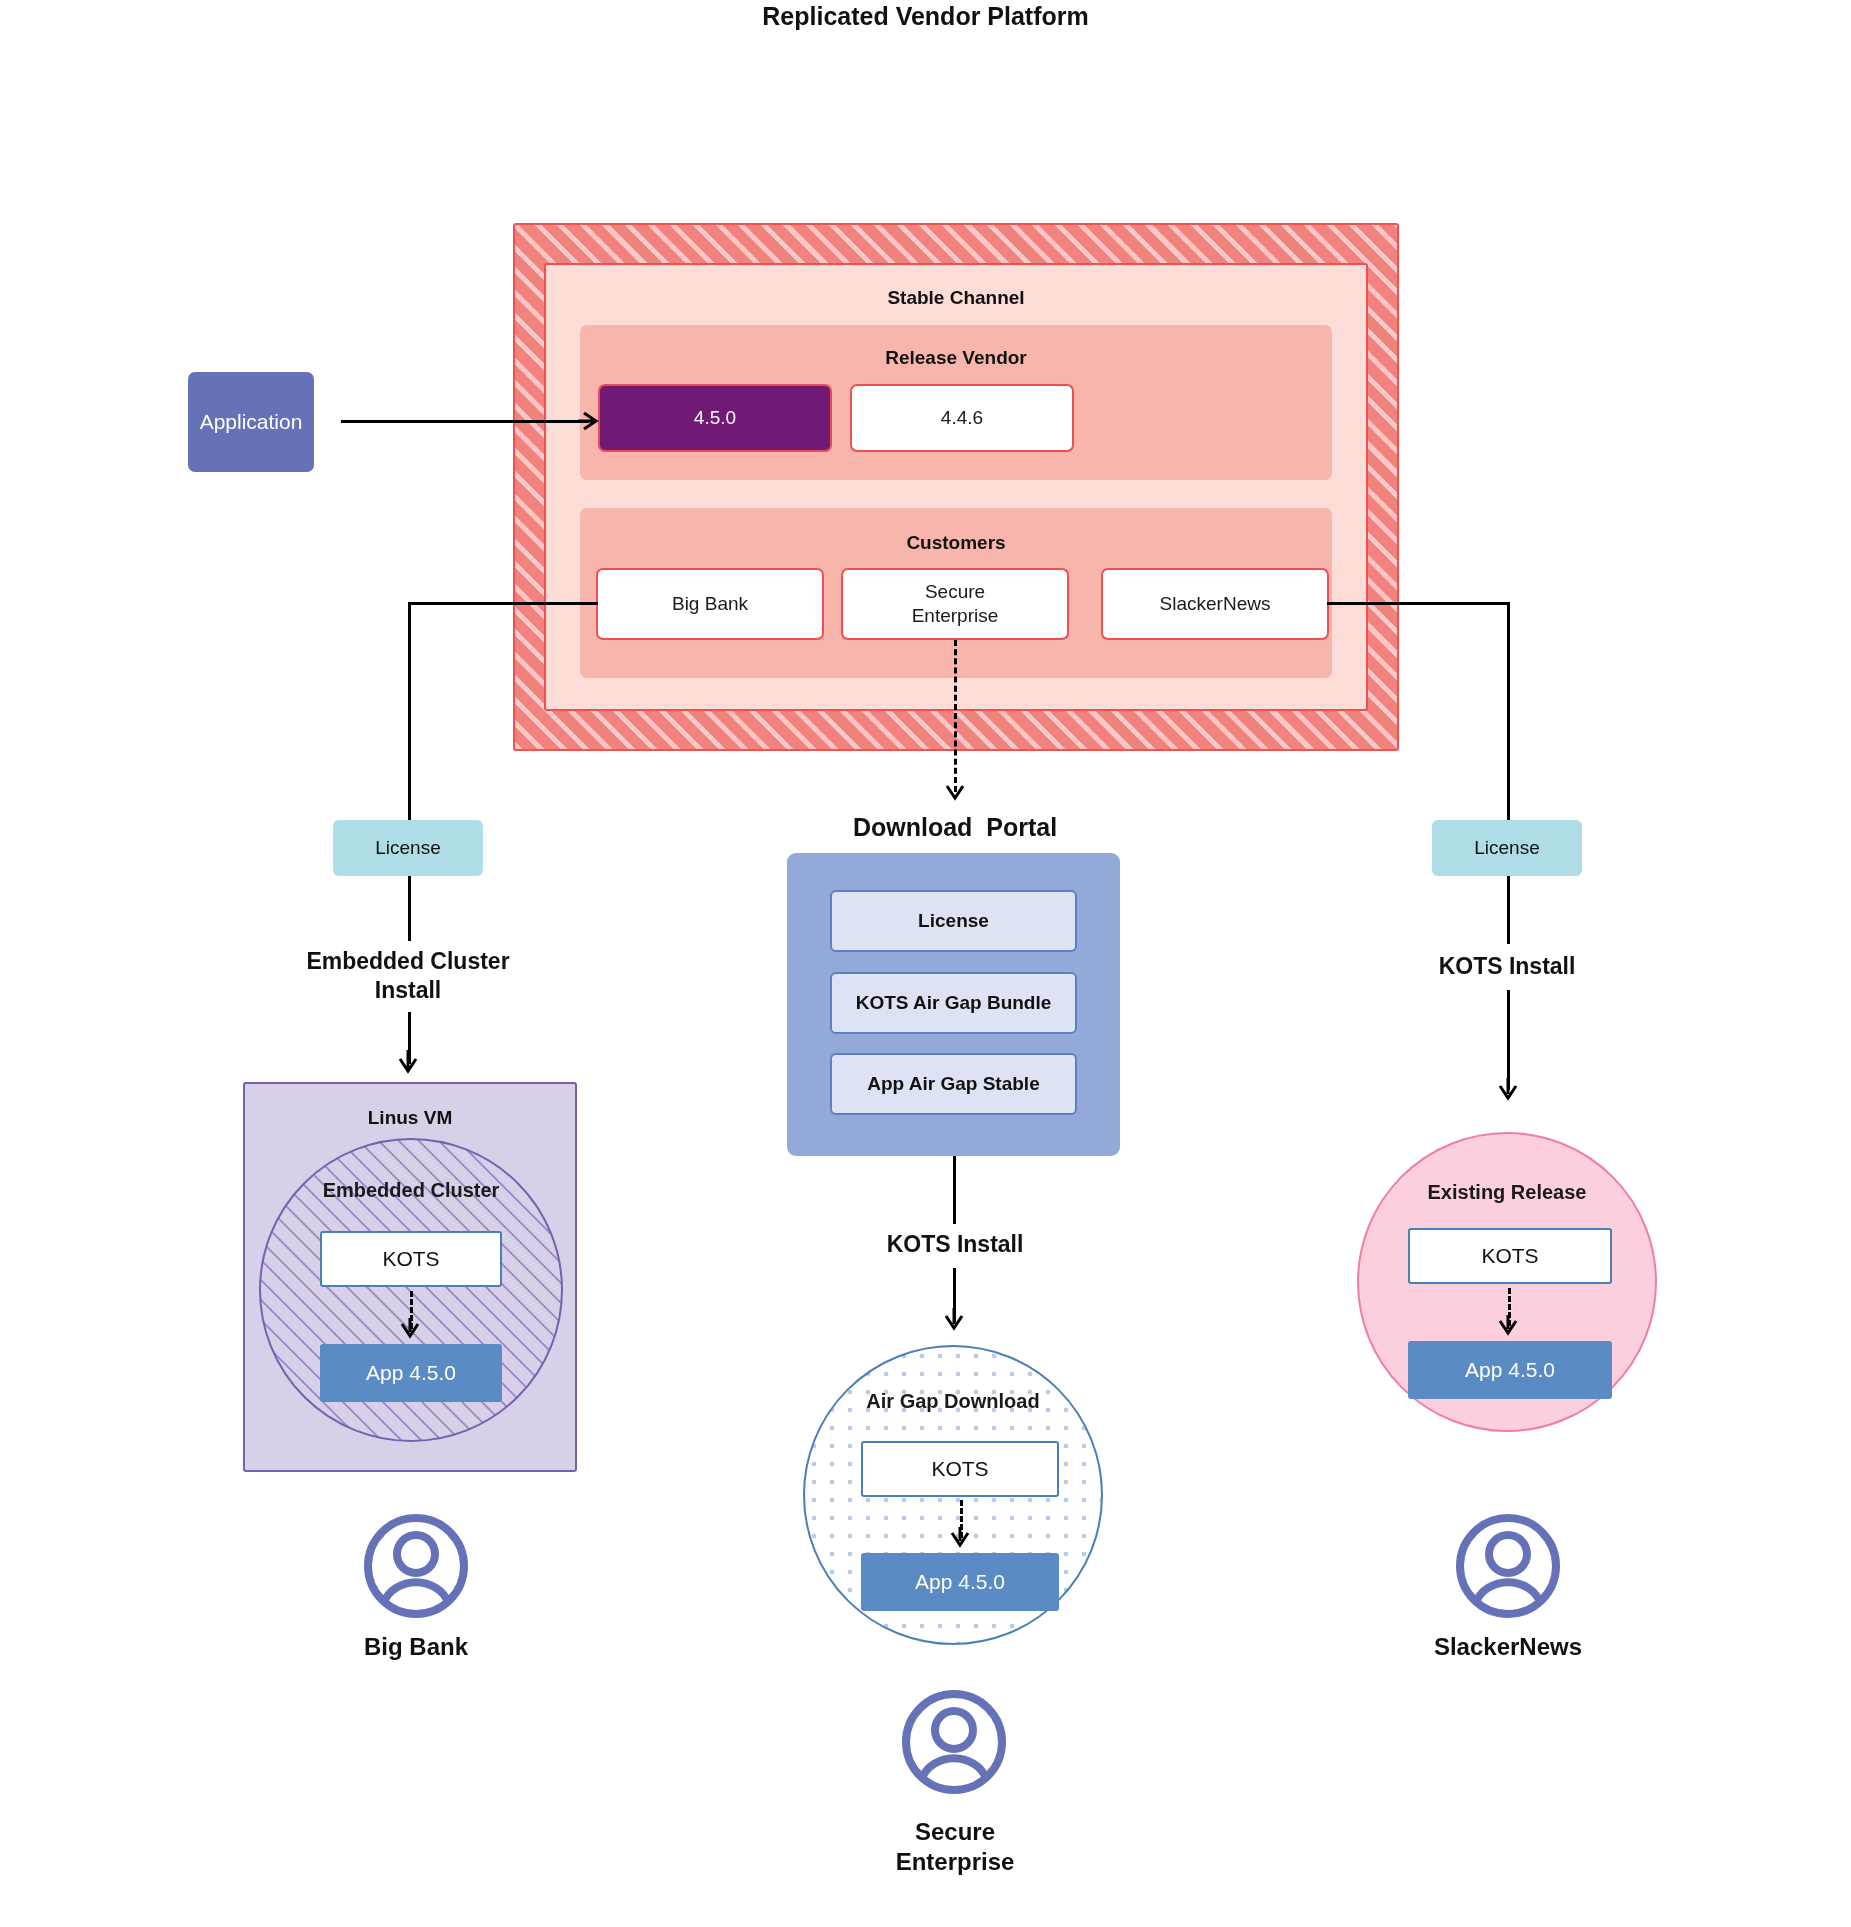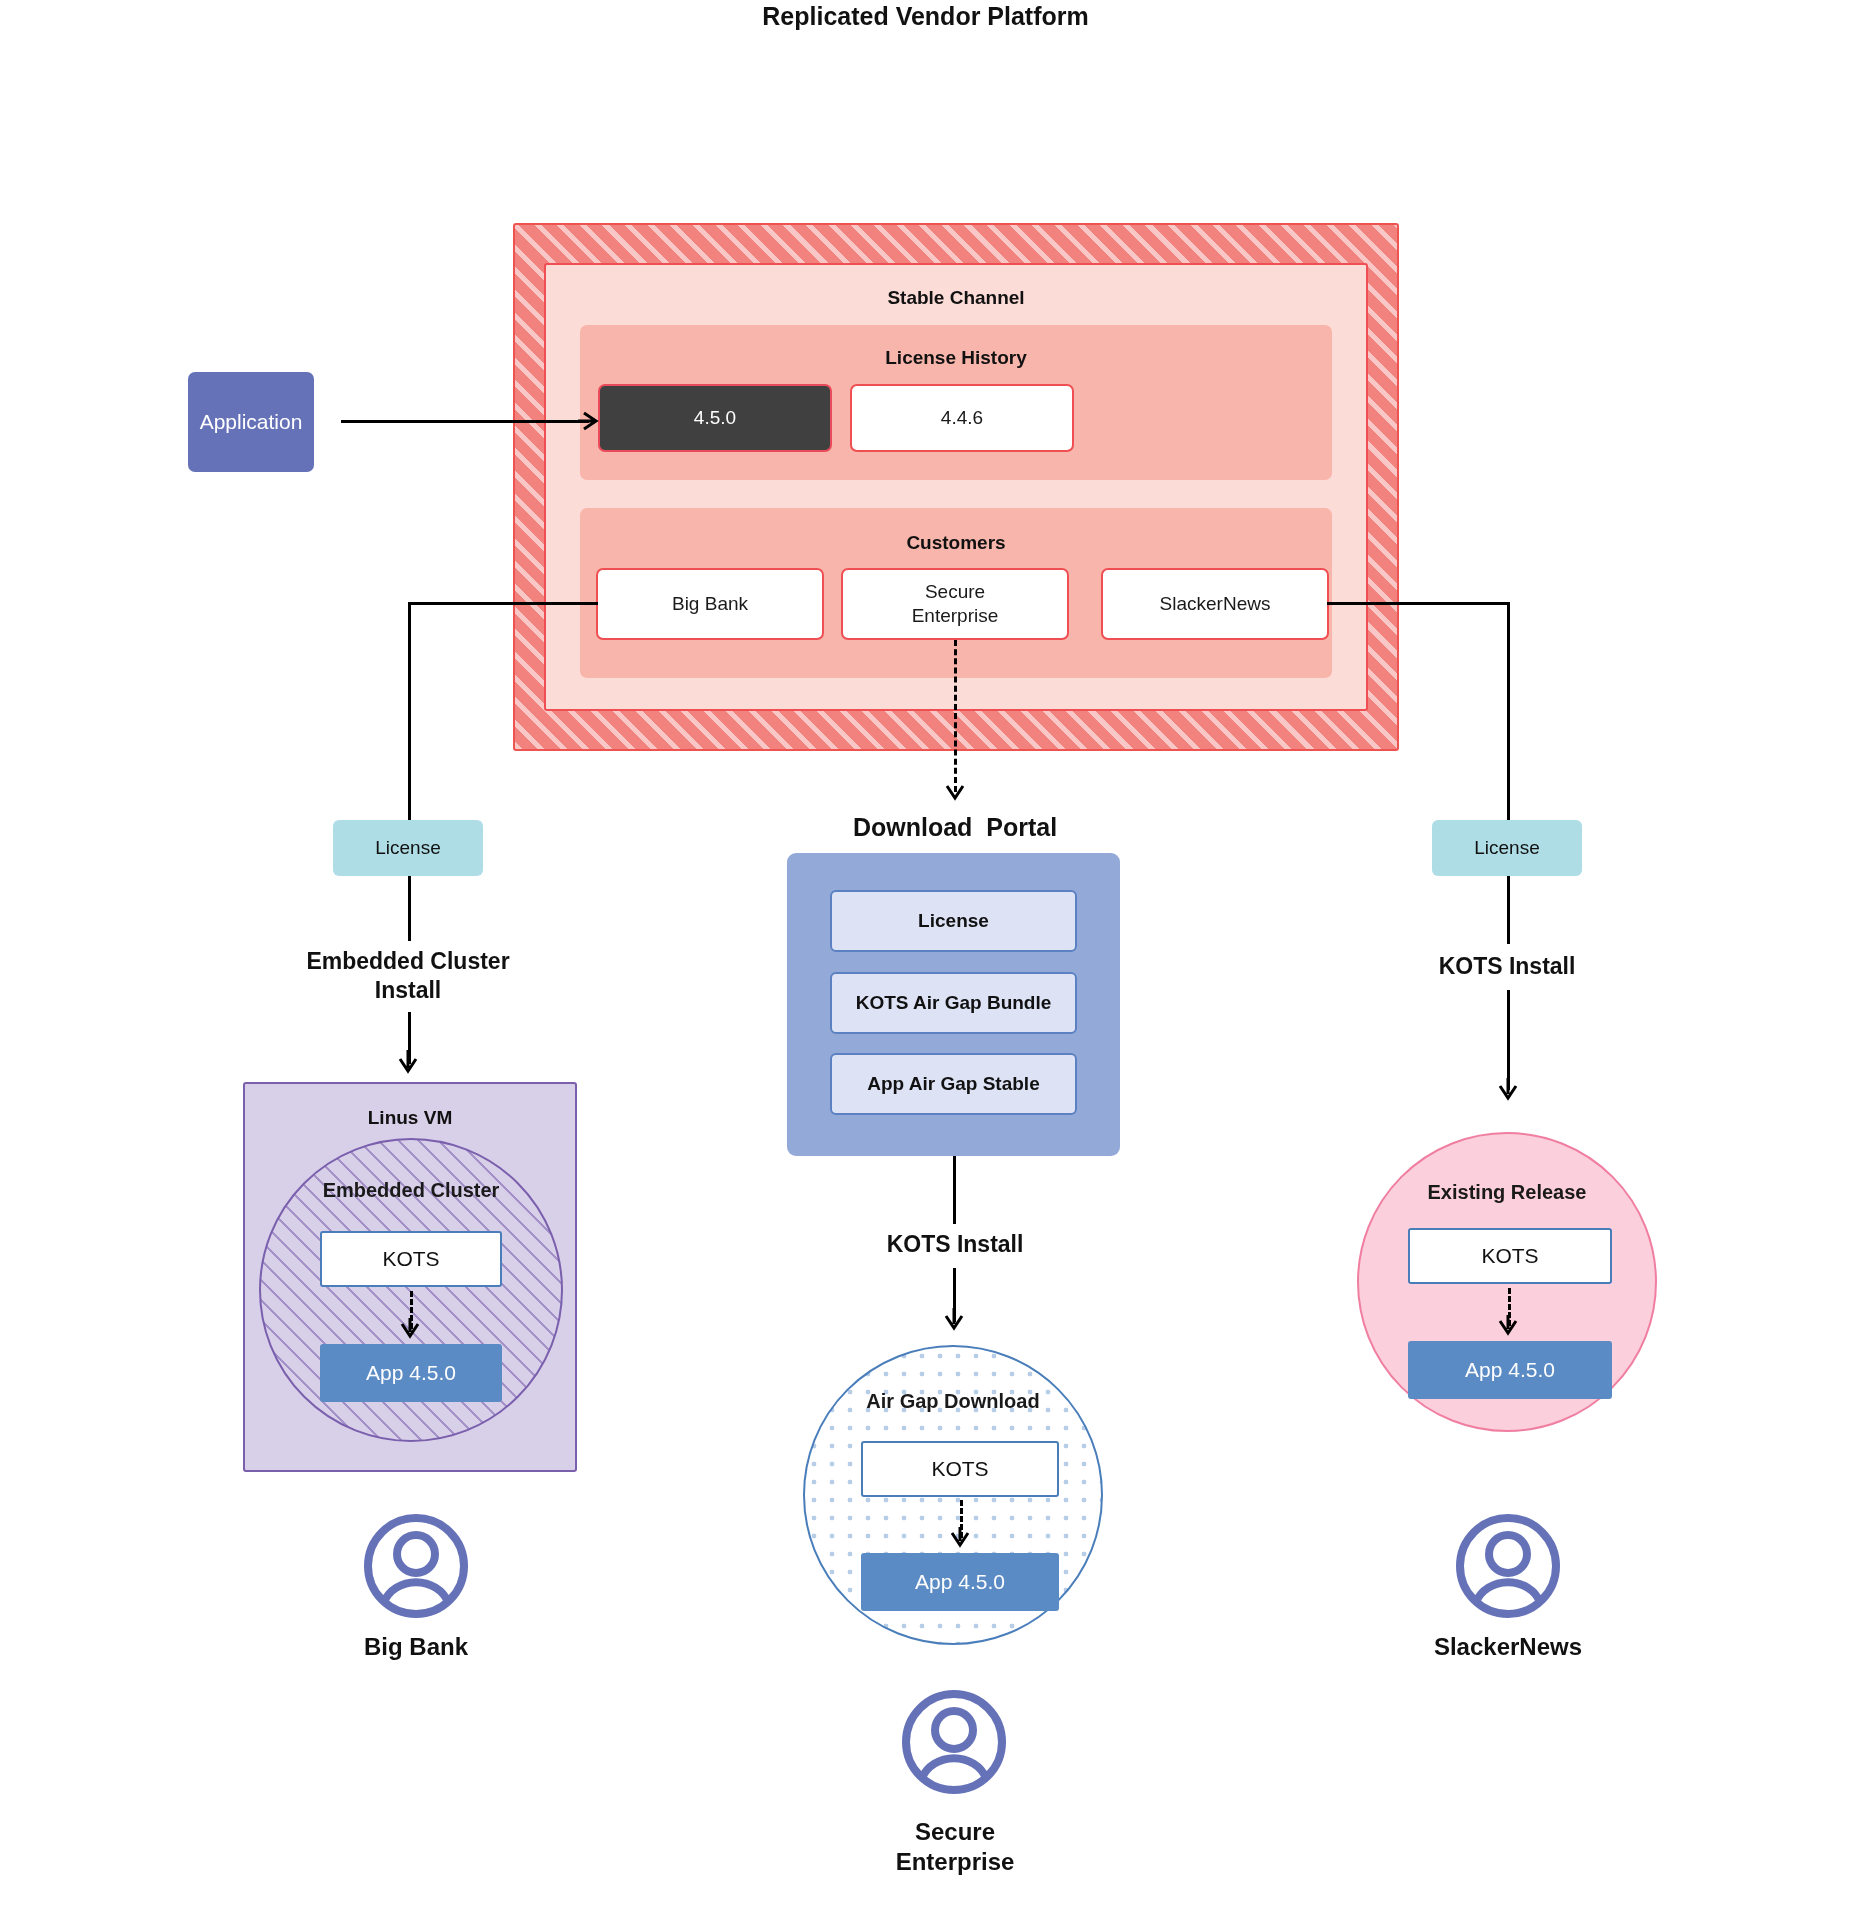--- a/index.html
+++ b/index.html
@@ -20,21 +20,21 @@
     background-image:repeating-linear-gradient(45deg,
         rgba(255,255,255,.55) 0px, rgba(255,255,255,.55) 5px,
         rgba(255,255,255,0) 5px, rgba(255,255,255,0) 16px);
     border:2px solid #ef5350;
     border-radius:3px;
   }
   .channel-box{background:#fbdcd7;border:2px solid #ef4f52;border-radius:3px;}
   .inner-band{background:#f8b5ab;border-radius:7px;}
   .chip{border-radius:7px;border:2px solid #ef4f52;background:#ffffff;
         font-size:19px;color:#1a1a1a;line-height:1.25;}
-  .chip.current{background:#404040;border-color:#e94b5b;color:#ffffff;}
+  .chip.current{background:#701a75;border-color:#e94b5b;color:#ffffff;}
 
   
   .app-box{background:#6572b8;border-radius:7px;color:#fff;font-size:21px;}
   .lic-box{background:#aedde6;border-radius:6px;font-size:19px;color:#111;}
 
   .portal-box{background:#93aad9;border-radius:9px;}
   .portal-item{background:#dde3f5;border:2px solid #5b81c2;border-radius:6px;
                font-size:19px;font-weight:700;color:#111;}
 
   
@@ -66,21 +66,21 @@
 
 <div class="abs title ctr" style="left:0;top:176;width:1851px;height:32px;">Replicated Vendor Platform</div>
 
 <div class="abs platform-outer" style="left:513px;top:223px;width:886px;height:528px;"></div>
 
 <div class="abs channel-box" style="left:544px;top:263px;width:824px;height:448px;"></div>
 
 <div class="abs sub-title ctr" style="left:544px;top:285px;width:824px;height:26px;">Stable Channel</div>
 
 <div class="abs inner-band" style="left:580px;top:325px;width:752px;height:155px;"></div>
-<div class="abs sub-title ctr" style="left:580px;top:345px;width:752px;height:26px;">License History</div>
+<div class="abs sub-title ctr" style="left:580px;top:345px;width:752px;height:26px;">Release Vendor</div>
 
 <div class="abs chip current ctr" style="left:598px;top:384px;width:234px;height:68px;">
   <span>4.5.0</span>
 </div>
 <div class="abs chip ctr" style="left:850px;top:384px;width:224px;height:68px;">
   <span>4.4.6</span>
 </div>
 
 <div class="abs inner-band" style="left:580px;top:508px;width:752px;height:170px;"></div>
 <div class="abs sub-title ctr" style="left:580px;top:530px;width:752px;height:26px;">Customers</div>

